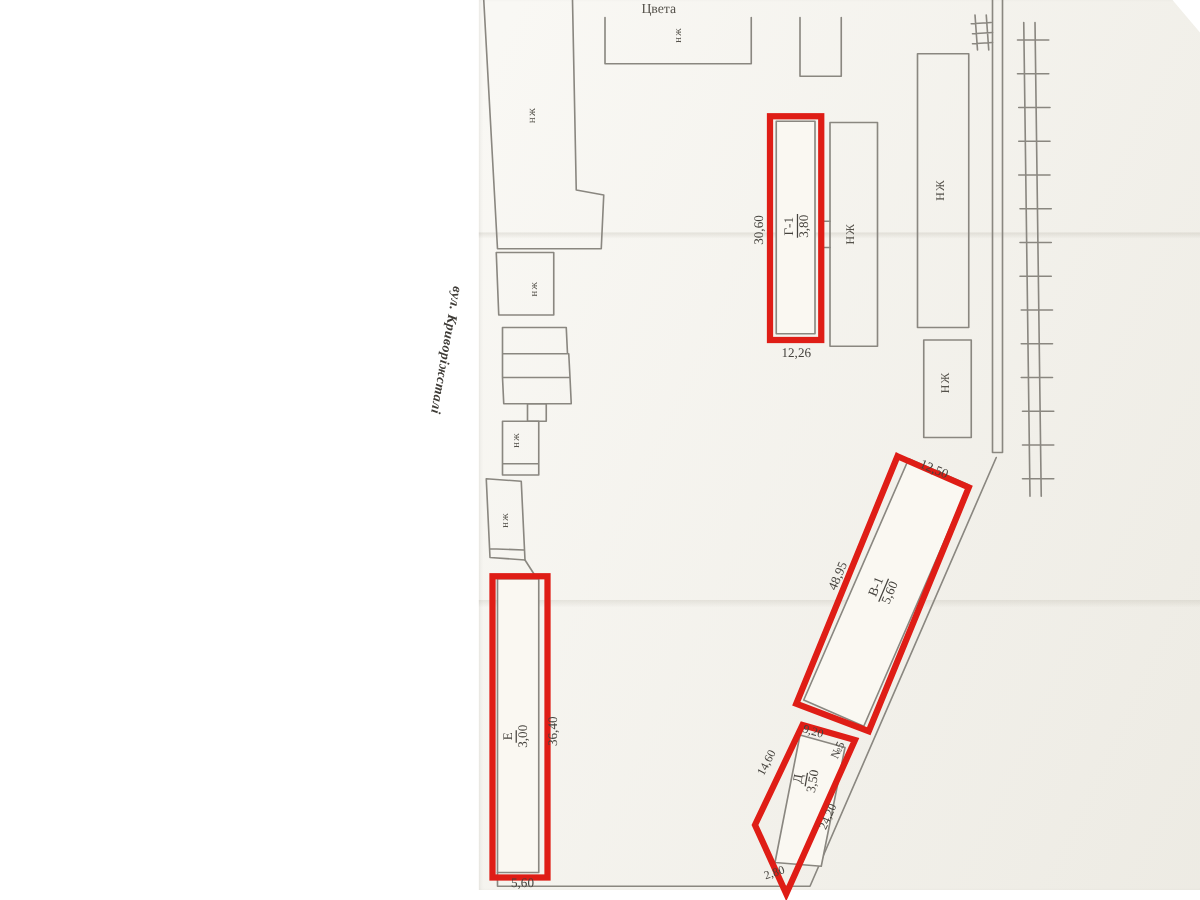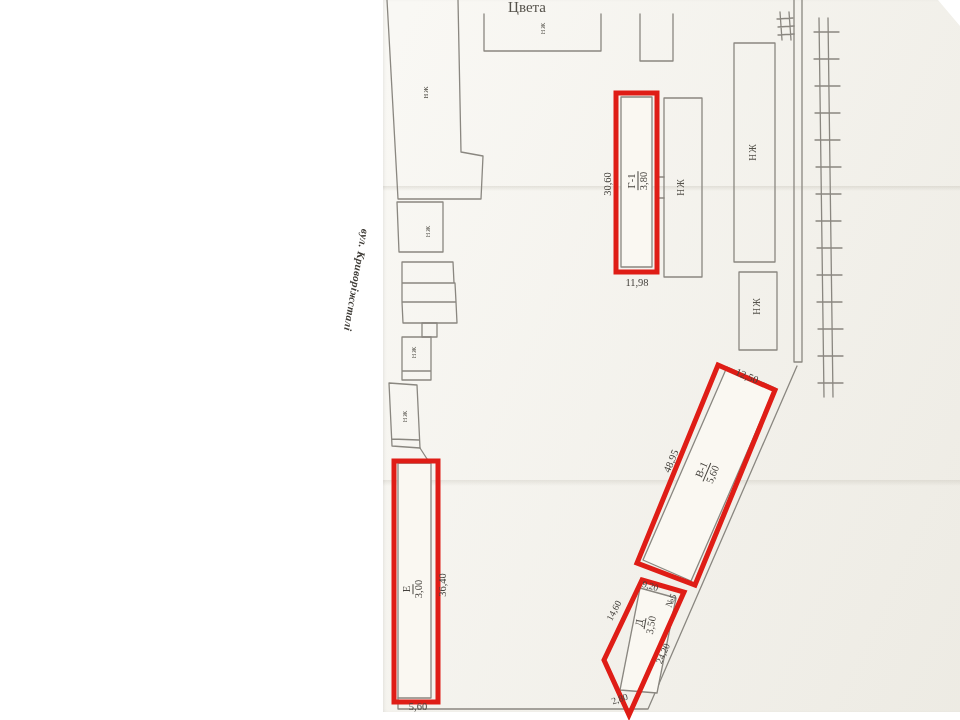--- a/index.html
+++ b/index.html
@@ -60,39 +60,39 @@
     <g fill="none" stroke="#df1d16" stroke-width="5" stroke-linejoin="miter">
       <rect x="616" y="93" width="41" height="179"></rect>
       <rect x="394" y="461" width="44" height="241"></rect>
       <polygon points="718,365 775,390 695,585 637,563"></polygon>
       <polygon points="642,580 684,592 629,715 604,660"></polygon>
     </g>
 
     <polygon fill="#ffffff" points="938,0 960,0 960,26"></polygon>
   </svg>
 
-  <div class="lbl" style="left:527px;top:8px;font-size:15px;transform:translate(-50%,-50%);color:#55524b;">Цвета</div>
+  <div class="lbl" style="left:527px;top:8px;font-size:11px;transform:translate(-50%,-50%);color:#55524b;">Цвета</div>
 
   <div class="lbl street" style="left:356px;top:280px;font-size:11px;transform:translate(-50%,-50%) rotate(100deg);">вул. Криворіжсталі</div>
 
   <div class="lbl bldg" style="left:426px;top:92px;font-size:9px;transform:translate(-50%,-50%) rotate(-90deg);">нж</div>
   <div class="lbl bldg" style="left:542px;top:28px;font-size:8.5px;transform:translate(-50%,-50%) rotate(-90deg);">нж</div>
   <div class="lbl bldg" style="left:427px;top:231px;font-size:8.5px;transform:translate(-50%,-50%) rotate(-90deg);">нж</div>
   <div class="lbl bldg" style="left:413px;top:352px;font-size:8.5px;transform:translate(-50%,-50%) rotate(-90deg);">нж</div>
   <div class="lbl bldg" style="left:404px;top:416px;font-size:8.5px;transform:translate(-50%,-50%) rotate(-90deg);">нж</div>
   <div class="lbl bldg" style="left:682px;top:187px;font-size:9.5px;transform:translate(-50%,-50%) rotate(-90deg);">НЖ</div>
   <div class="lbl bldg" style="left:754px;top:152px;font-size:9.5px;transform:translate(-50%,-50%) rotate(-90deg);">НЖ</div>
   <div class="lbl bldg" style="left:758px;top:306px;font-size:9.5px;transform:translate(-50%,-50%) rotate(-90deg);">НЖ</div>
 
   <div class="lbl" style="left:608px;top:184px;font-size:10.5px;transform:translate(-50%,-50%) rotate(-90deg);">30,60</div>
   <div class="lbl frac" style="left:638px;top:181px;font-size:10.5px;transform:translate(-50%,-50%) rotate(-90deg);">
     <span class="num">Г-1</span>
     <span class="den">3,80</span>
   </div>
-  <div class="lbl" style="left:637px;top:283px;font-size:10.5px;transform:translate(-50%,-50%);">11,98</div>
+  <div class="lbl" style="left:637px;top:283px;font-size:10.5px;transform:translate(-50%,-50%);">12,26</div>
 
   <div class="lbl" style="left:747px;top:376px;font-size:10.5px;transform:translate(-50%,-50%) rotate(23deg);">12,50</div>
   <div class="lbl" style="left:671px;top:461px;font-size:10.5px;transform:translate(-50%,-50%) rotate(-67deg);">48,95</div>
   <div class="lbl frac" style="left:707px;top:472px;font-size:10.5px;transform:translate(-50%,-50%) rotate(-67deg);">
     <span class="num">В-1</span>
     <span class="den">5,60</span>
   </div>
 
   <div class="lbl frac" style="left:413px;top:589px;font-size:10.5px;transform:translate(-50%,-50%) rotate(-90deg);">
     <span class="num">Е</span>

